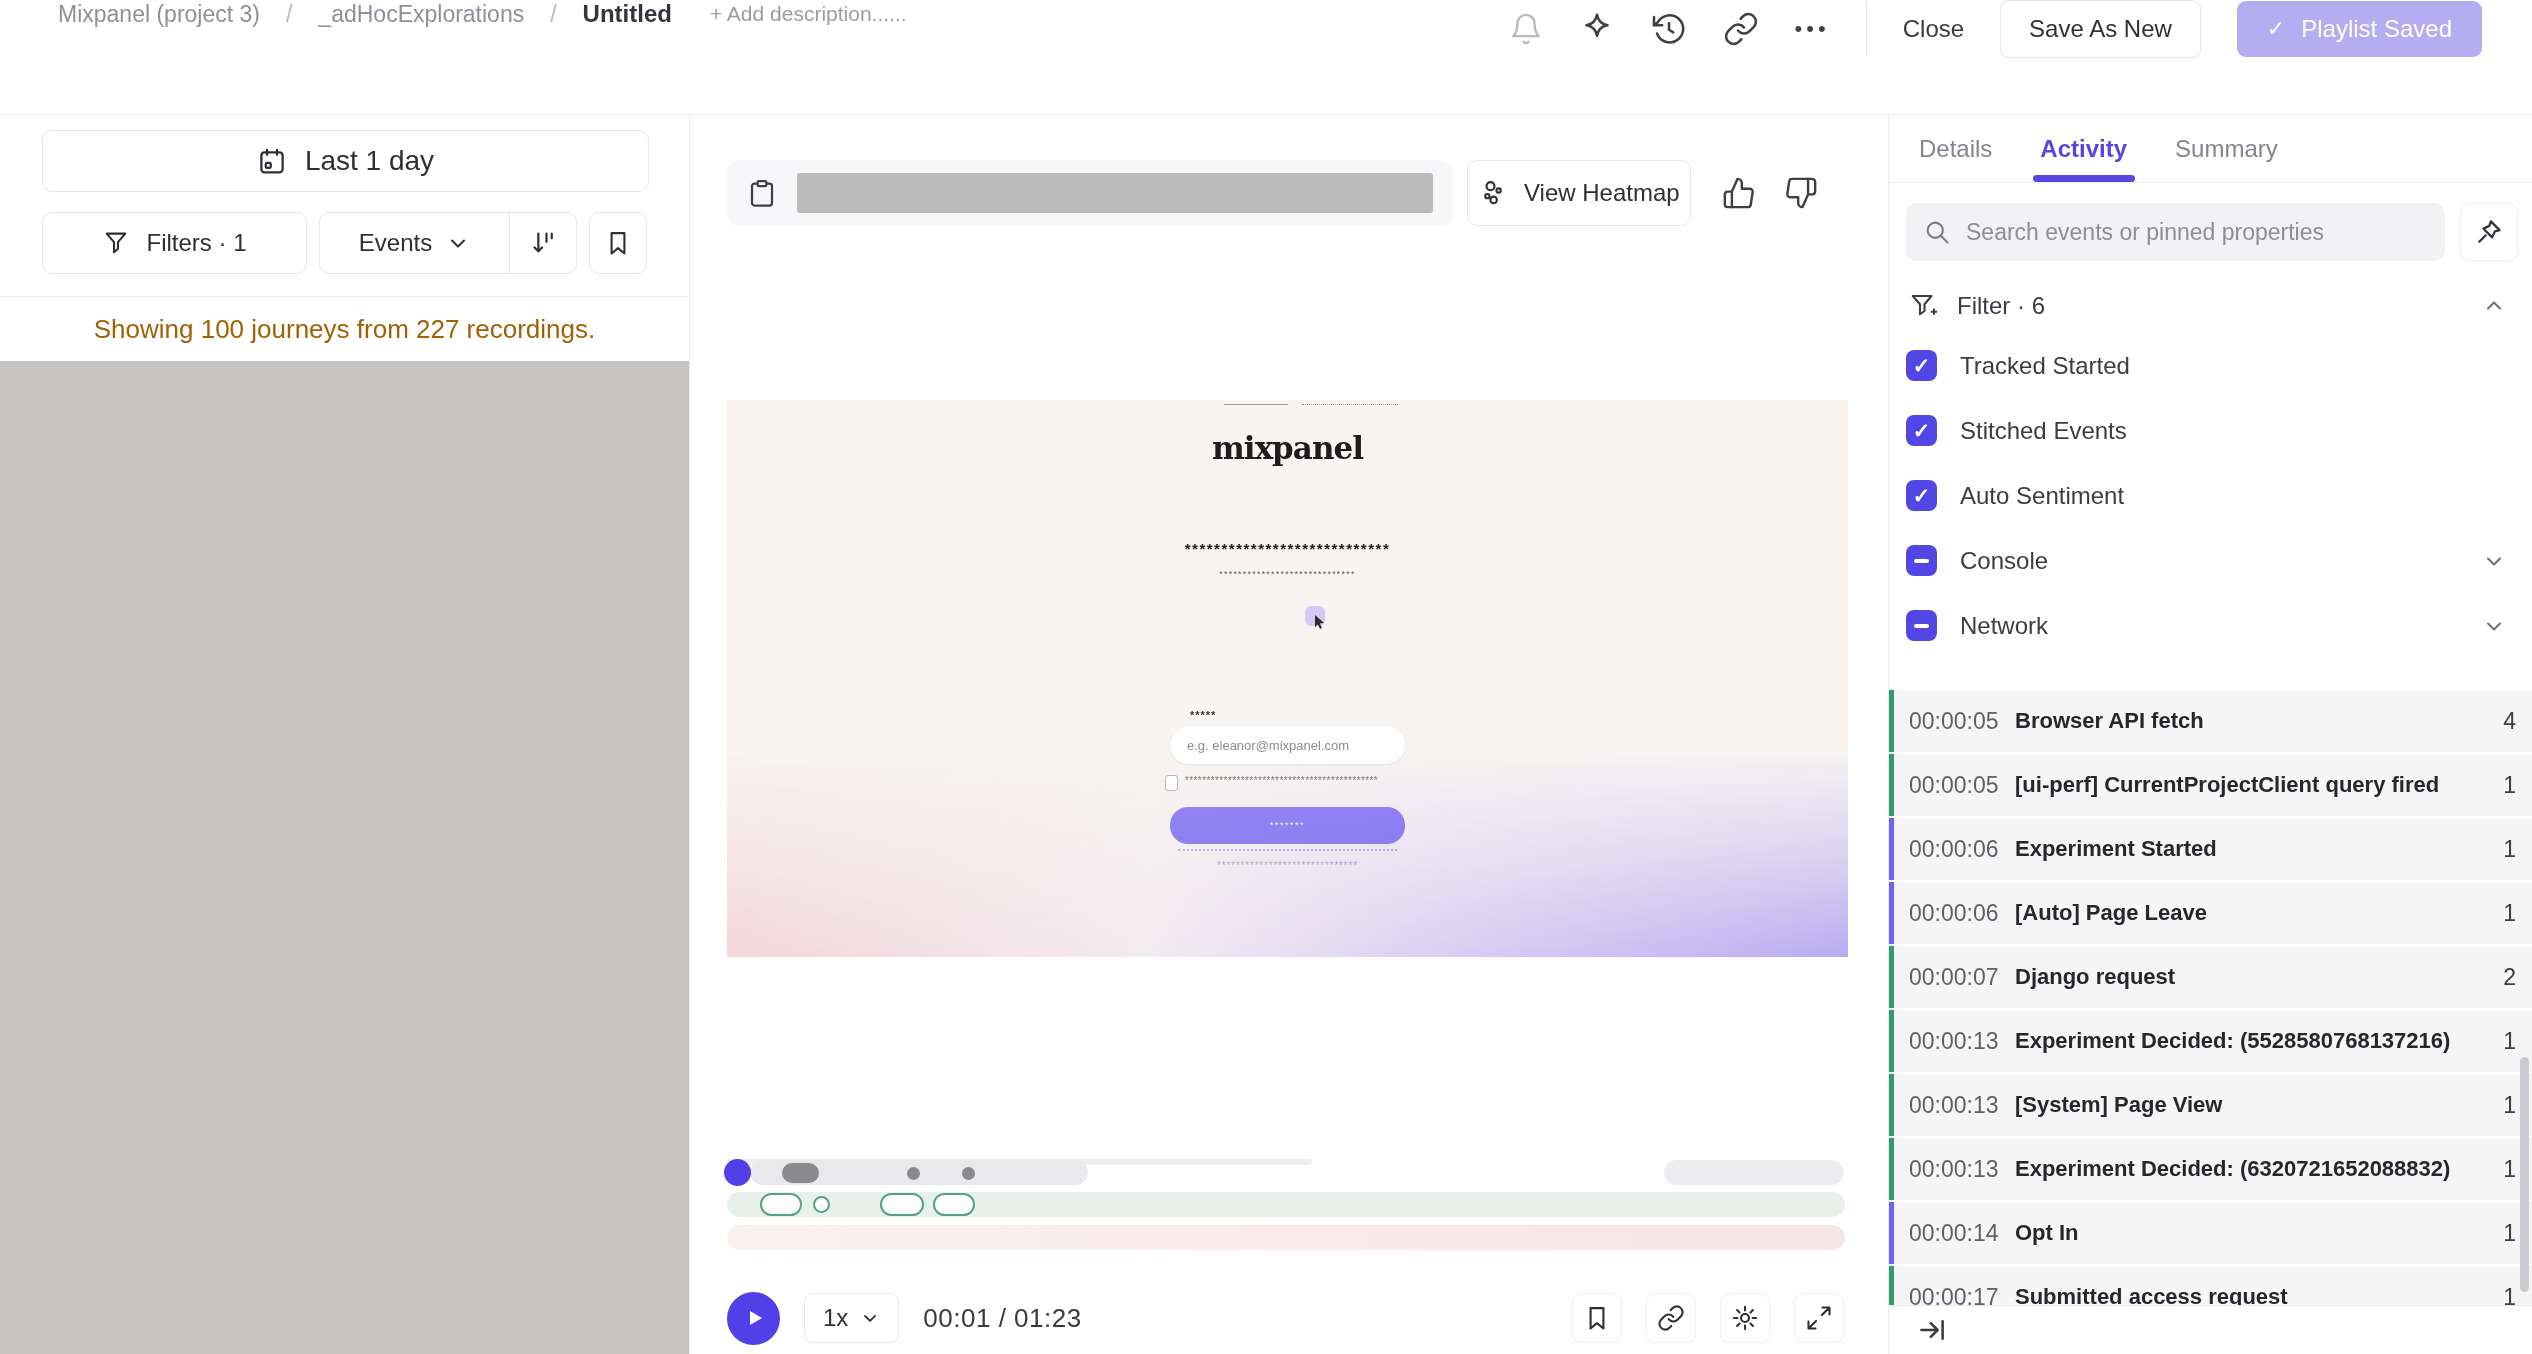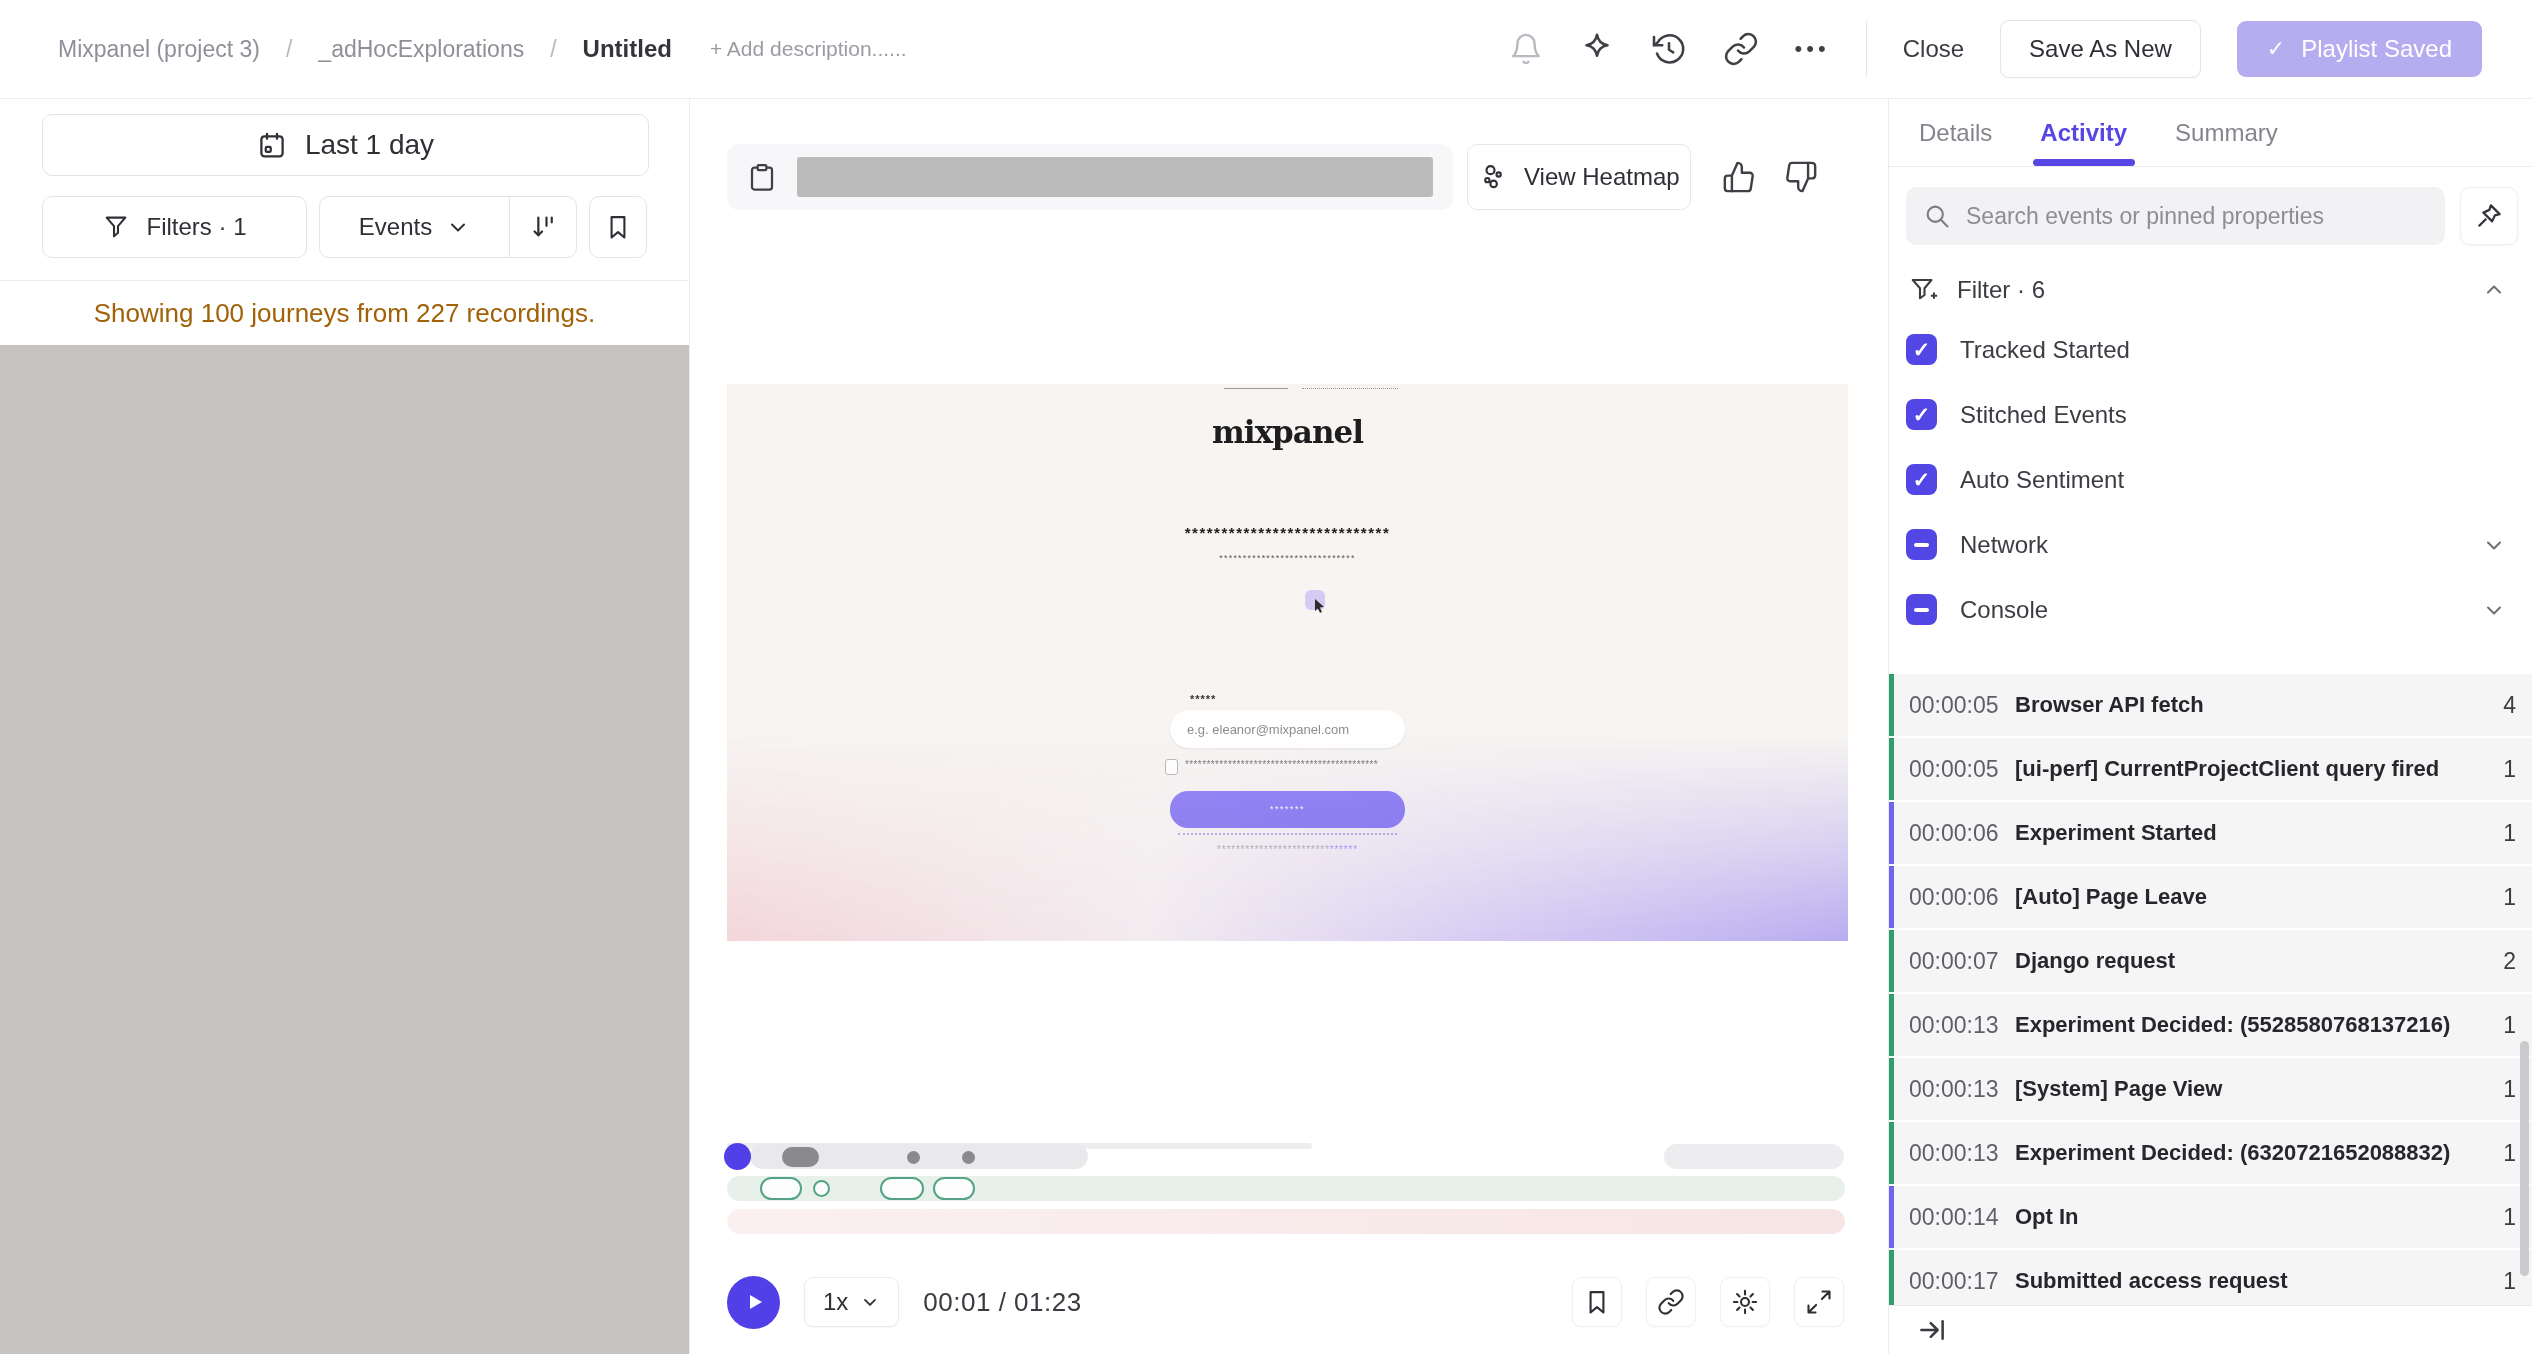--- a/index.html
+++ b/index.html
@@ -11,21 +11,21 @@
     --border:#ececef;
     --btn-border:#e4e4e8;
   }
   *{box-sizing:border-box;margin:0;padding:0}
   html,body{margin:0}
   body{width:2532px;height:1354px;font-family:"Liberation Sans",sans-serif;background:#fff;color:#2f2f36;overflow:hidden}
   svg{display:block}
   .app{display:flex;flex-direction:column;width:2532px;height:1354px;overflow:hidden}
 
   
-  .topbar{height:99px;flex:none;display:flex;align-items:center;justify-content:space-between;padding:0 50px 0 58px;border-bottom:1px solid var(--border);background:#fff}
+  .topbar{height:115px;flex:none;display:flex;align-items:flex-start;justify-content:space-between;padding:0 50px 0 58px;border-bottom:1px solid var(--border);background:#fff}
   .crumbs{display:flex;align-items:center;gap:26px;font-size:23px;color:#8f8f98;white-space:nowrap}
   .crumb{color:#8f8f98}
   .crumb-sep{color:#b9b9c0}
   .crumb-current{color:#34343b;font-weight:700;font-size:24px}
   .add-desc{color:#9b9ba4;font-size:21px;margin-left:12px}
   .top-actions{display:flex;align-items:center;gap:36px}
   .icon-btn{background:none;border:none;color:#3f3f46;cursor:pointer;display:flex;align-items:center;justify-content:center}
   .icon-btn.muted{color:#b9b9c2}
   .dots{font-size:22px;letter-spacing:4px;color:#3f3f46}
   .divider-v{width:1px;height:56px;background:#e7e7ea}
@@ -471,39 +471,39 @@
               <span class="tick">✓</span>
             </span>
     <span class="filter-label">Auto Sentiment</span>
 
   </div>
 
   <div class="filter-row">
     <span class="cbx">
               <span class="bar"></span>
             </span>
+    <span class="filter-label">Console</span>
+    <span class="filter-chev">
+      <svg width="24" height="24" viewBox="0 0 24 24" fill="none" stroke="currentColor" stroke-width="2" stroke-linecap="round" stroke-linejoin="round">
+                <polyline points="6 9.5 12 15.5 18 9.5"></polyline>
+              </svg>
+    </span>
+  </div>
+
+  <div class="filter-row">
+    <span class="cbx">
+              <span class="bar"></span>
+            </span>
     <span class="filter-label">Network</span>
     <span class="filter-chev">
       <svg width="24" height="24" viewBox="0 0 24 24" fill="none" stroke="currentColor" stroke-width="2" stroke-linecap="round" stroke-linejoin="round">
                 <polyline points="6 9.5 12 15.5 18 9.5"></polyline>
               </svg>
     </span>
   </div>
-
-  <div class="filter-row">
-    <span class="cbx">
-              <span class="bar"></span>
-            </span>
-    <span class="filter-label">Console</span>
-    <span class="filter-chev">
-      <svg width="24" height="24" viewBox="0 0 24 24" fill="none" stroke="currentColor" stroke-width="2" stroke-linecap="round" stroke-linejoin="round">
-                <polyline points="6 9.5 12 15.5 18 9.5"></polyline>
-              </svg>
-    </span>
-  </div>
 </div>
 
       <div class="events">
   <div class="event-row">
     <span class="event-time">00:00:05</span>
     <span class="event-label">Browser API fetch</span>
     <span class="event-count">4</span>
   </div>
 
   <div class="event-row">

